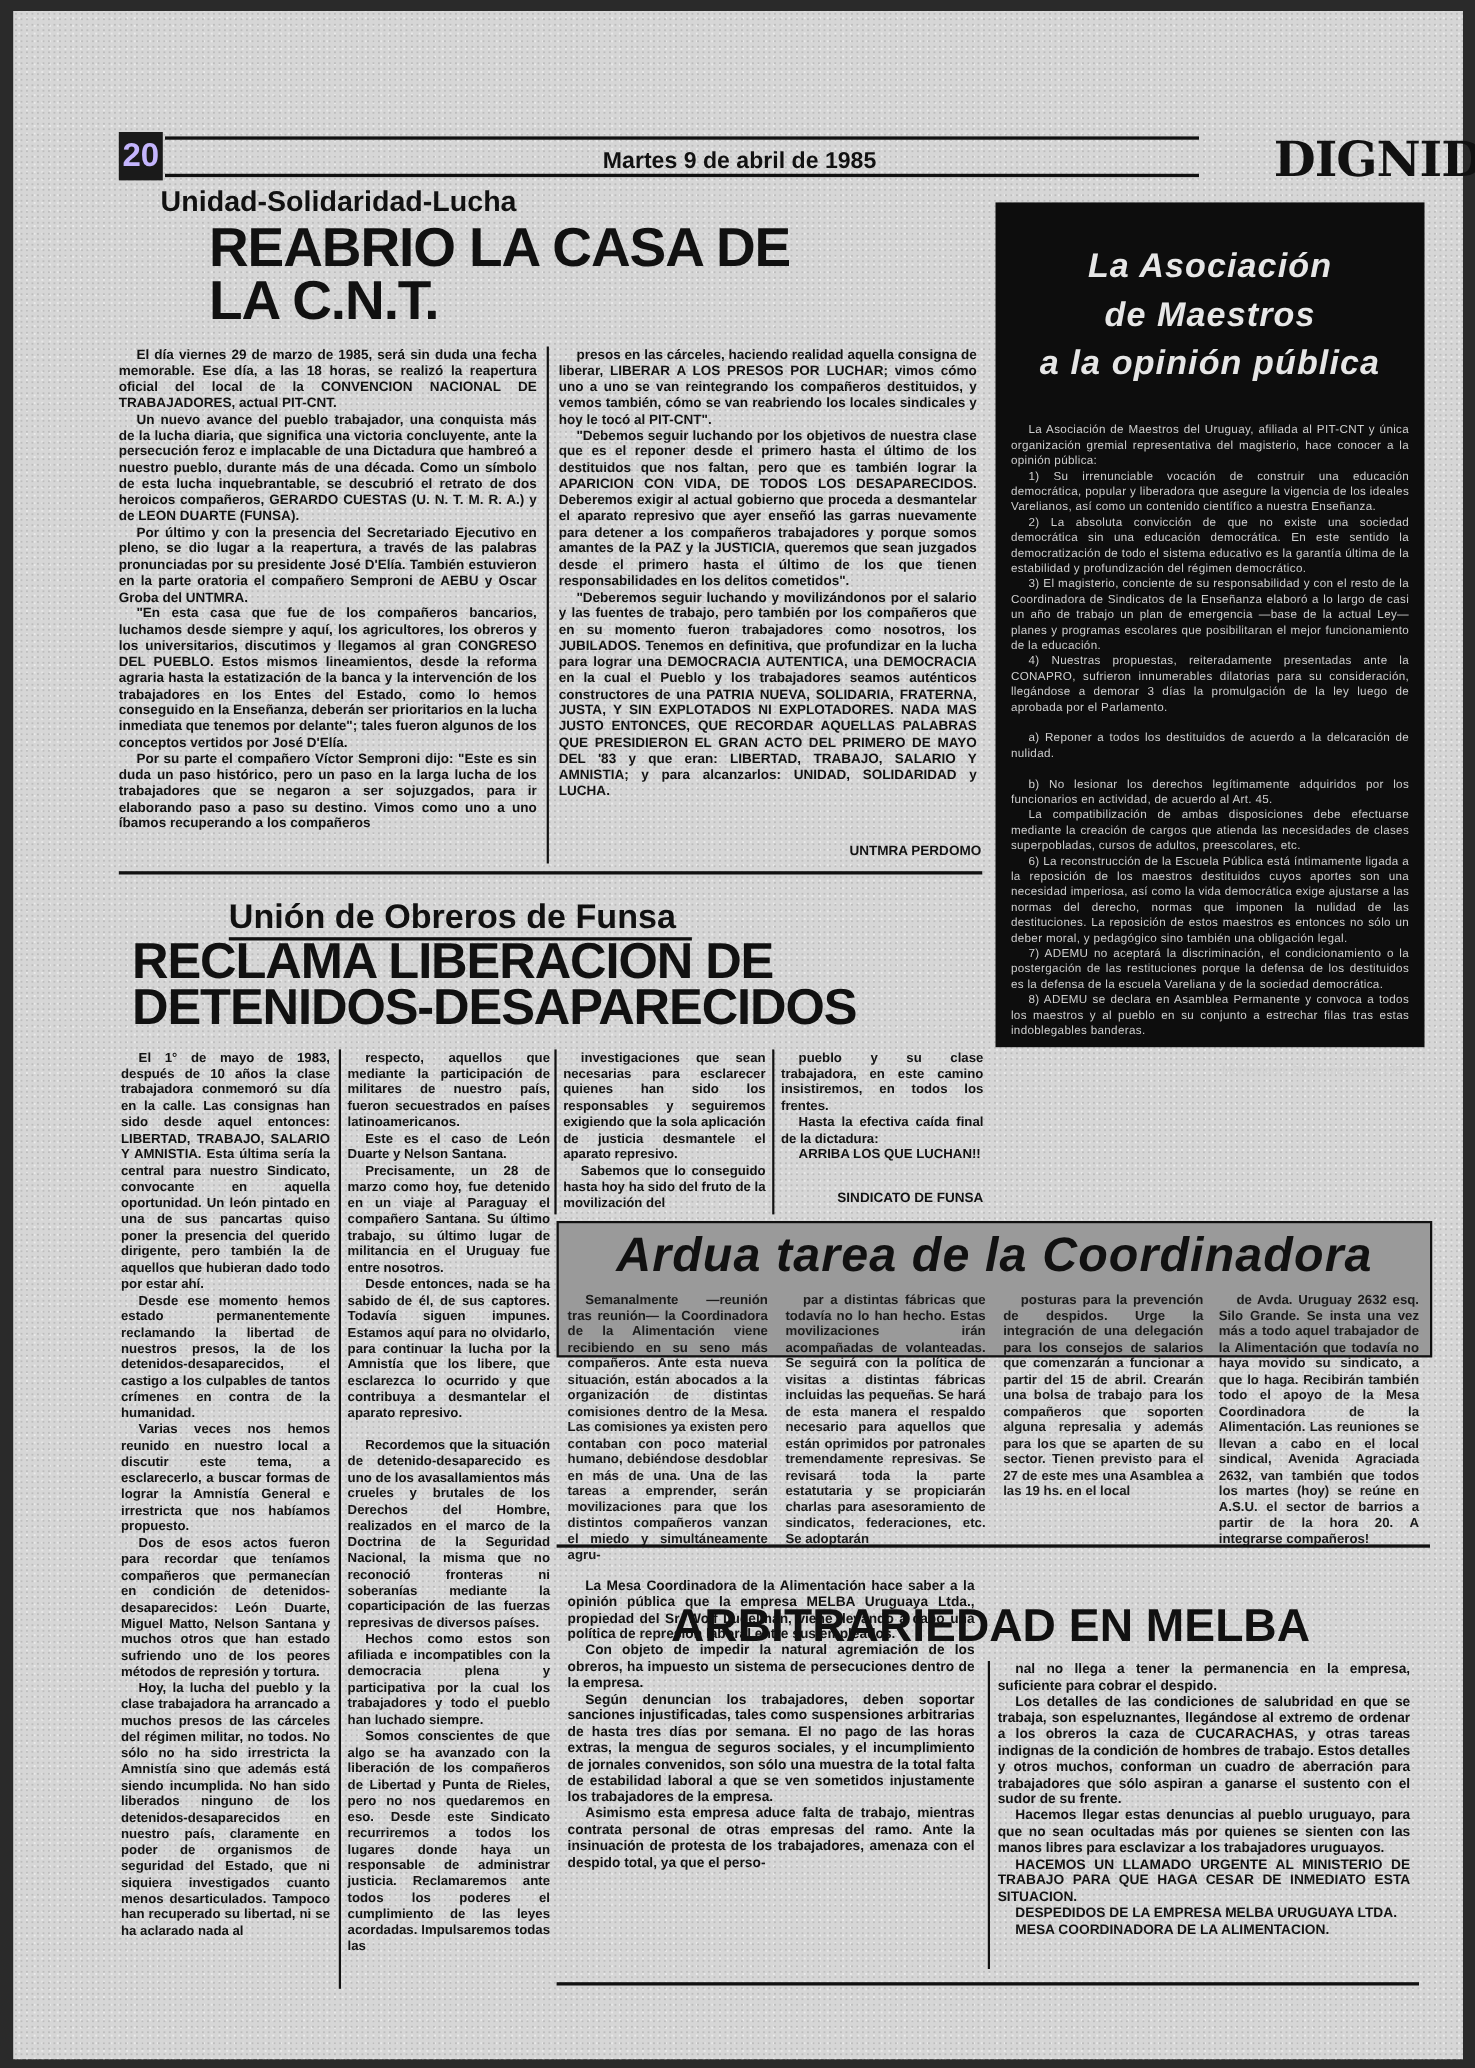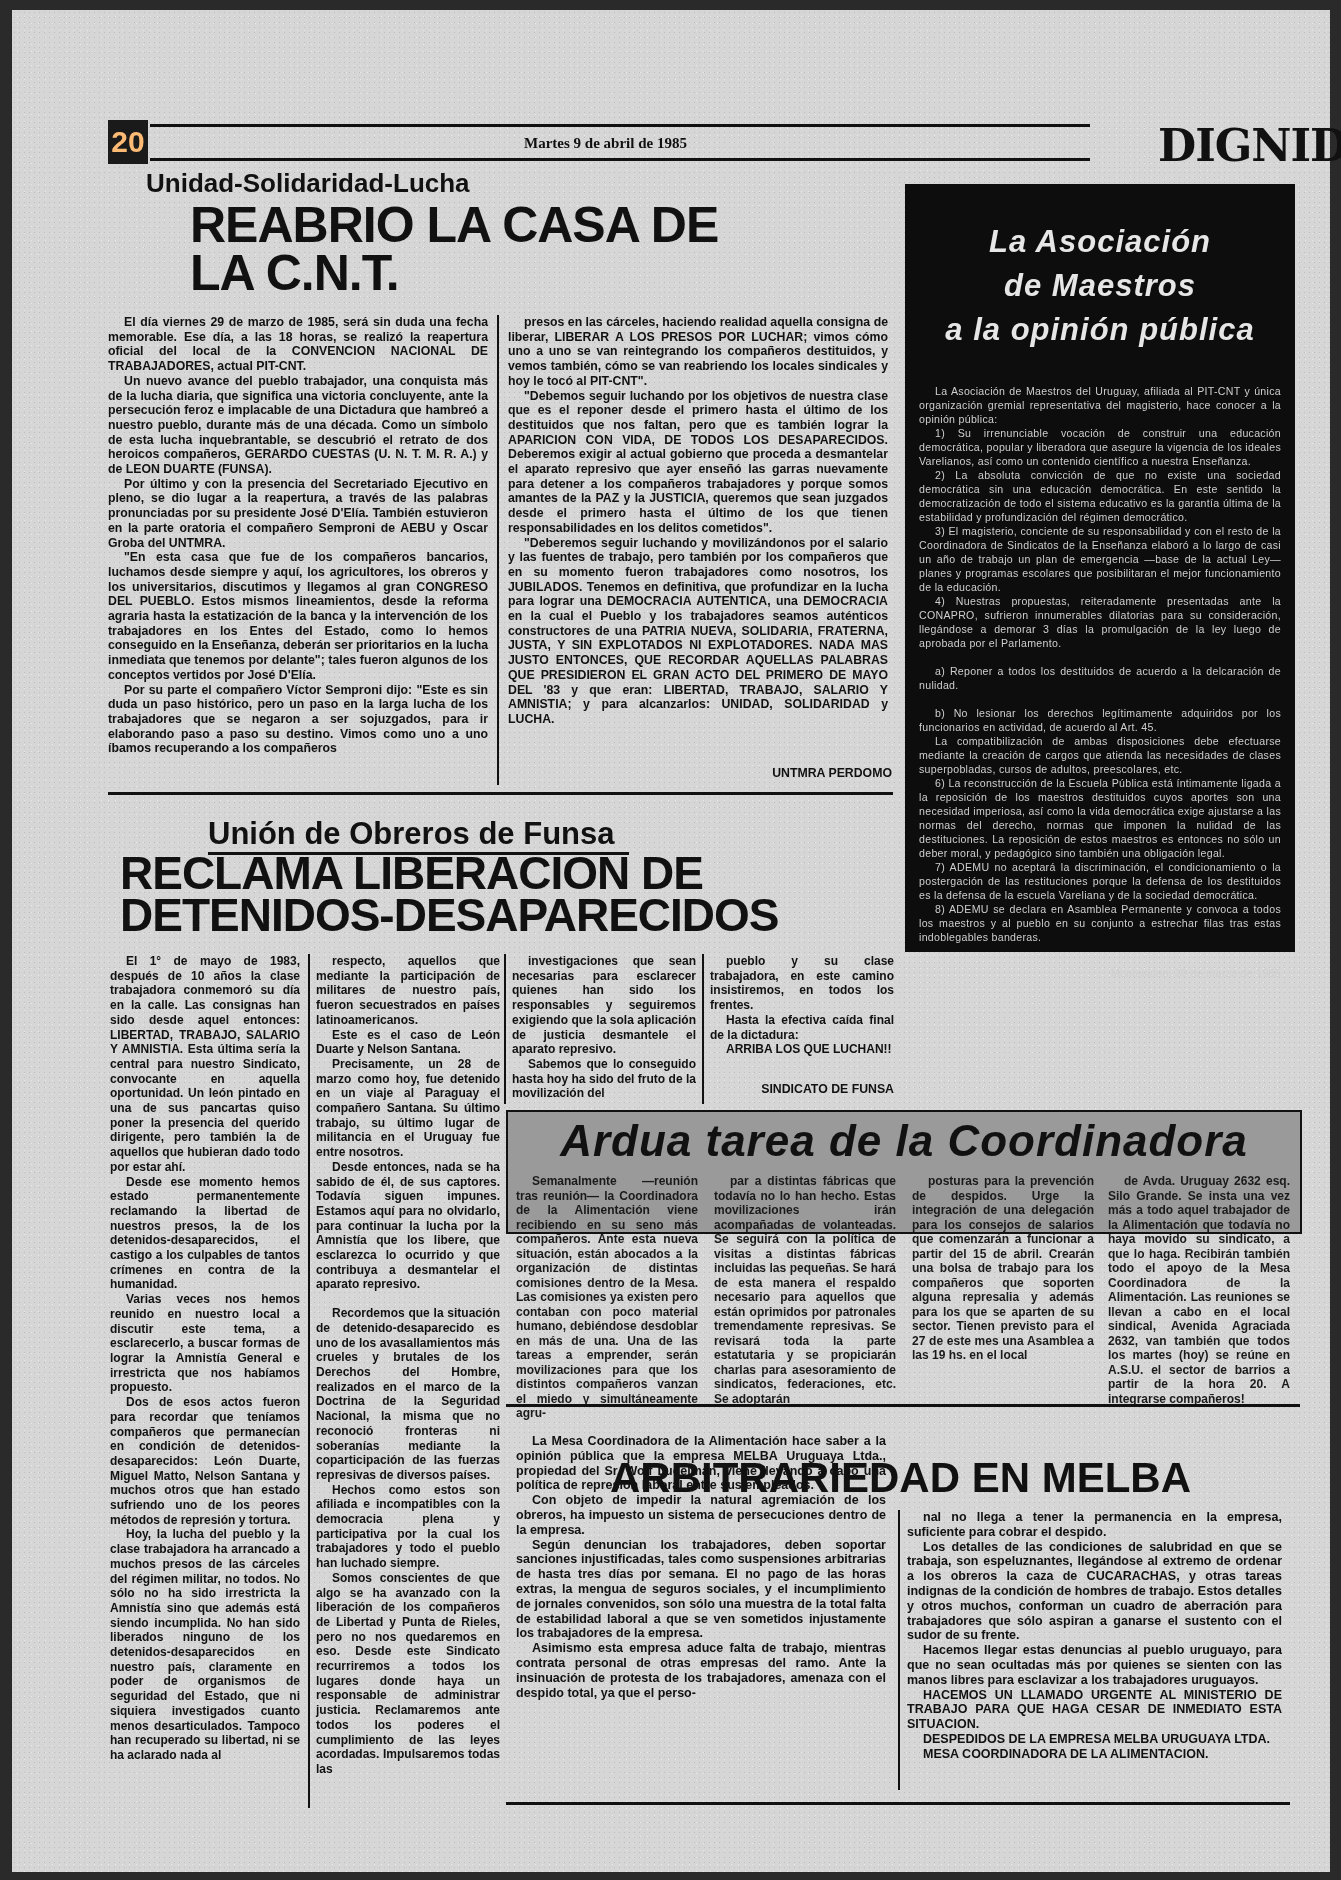--- a/index.html
+++ b/index.html
@@ -1,23 +1,23 @@
 <!DOCTYPE html>
 <html><head>
 <meta charset="utf-8">
 <style>
   html,body{margin:0;padding:0;}
   body{width:1341px;height:1880px;background:#2a2a2a;overflow:hidden;font-family:"Liberation Sans",sans-serif;}
   .page{position:absolute;left:12px;top:10px;width:1318px;height:1862px;background:#d6d6d6;
     background-image:radial-gradient(#bdbdbd 0.8px,transparent 0.9px),radial-gradient(#e9e9e9 0.8px,transparent 0.9px);
     background-size:5px 5px,7px 7px;background-position:0 0,2px 3px;color:#111;}
   .hdr{position:absolute;left:96px;top:110px;width:1190px;height:44px;}
-  .pgnum{position:absolute;left:0;top:0;width:40px;height:44px;background:#1a1a1a;color:#fdba74;font-size:30px;font-weight:bold;text-align:center;line-height:44px;font-family:"Liberation Sans Narrow","Liberation Sans",sans-serif;}
+  .pgnum{position:absolute;left:0;top:0;width:40px;height:44px;background:#1a1a1a;color:#c4b5fd;font-size:30px;font-weight:bold;text-align:center;line-height:44px;font-family:"Liberation Sans Narrow","Liberation Sans",sans-serif;}
   .hline{position:absolute;left:42px;height:3px;background:#111;width:940px;}
-  .date{position:absolute;left:416px;top:15px;font-size:15px;font-weight:bold;font-family:Liberation Serif, serif;}
+  .date{position:absolute;left:440px;top:15px;font-size:21px;font-weight:bold;}
   .mast{position:absolute;left:1050px;top:0;font-family:"DejaVu Serif",serif;font-size:44px;font-weight:bold;letter-spacing:-1px;}
   .kicker{position:absolute;font-weight:bold;}
   .head{position:absolute;font-weight:bold;line-height:0.95;letter-spacing:-1px;}
   .col{position:absolute;font-size:12.3px;line-height:14.7px;font-weight:bold;text-align:justify;}
   .col p{margin:0;text-indent:16px;}
   .vrule{position:absolute;width:2px;background:#111;}
   .hrule{position:absolute;height:3px;background:#111;}
   .blackbox{position:absolute;left:893px;top:174px;width:390px;height:768px;background:#0d0d0d;color:#d9d9d9;}
   .bb-title{text-align:center;font-style:italic;font-weight:bold;font-size:31px;line-height:44px;color:#e6e6e6;letter-spacing:1px;}
   .bb-body{position:absolute;left:14px;top:200px;width:362px;font-size:10.6px;line-height:14px;text-align:justify;color:#cfcfcf;letter-spacing:0.3px;}

